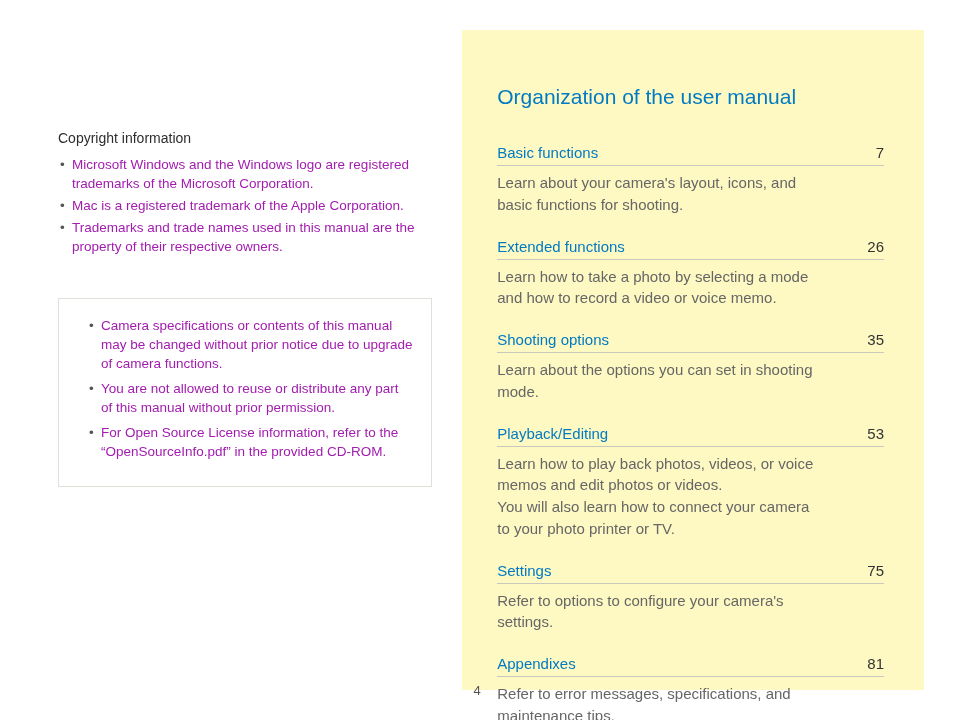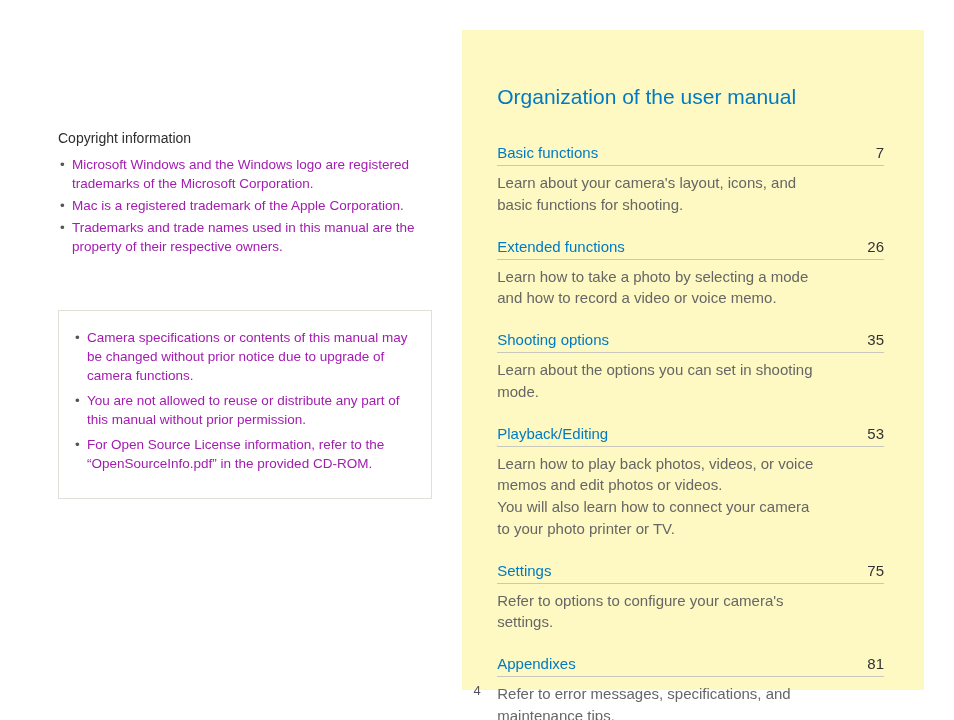--- a/index.html
+++ b/index.html
@@ -45,22 +45,22 @@
   }
   .bullet-list li::before {
     content: "•";
     position: absolute;
     left: 2px;
     top: 0;
     color: #555;
   }
   .notice-box {
     border: 1px solid #e0e0d8;
-    padding: 18px 18px 18px 14px;
-    margin-top: 54px;
+    padding: 18px 18px 18px 28px;
+    margin-top: 42px;
   }
   .notice-box .bullet-list { margin-bottom: 0; }
   .notice-box .bullet-list li { margin-bottom: 6px; }
   .org-title {
     color: #007ac3;
     font-size: 21px;
     font-weight: 400;
     margin-bottom: 35px;
   }
   .toc-item {

